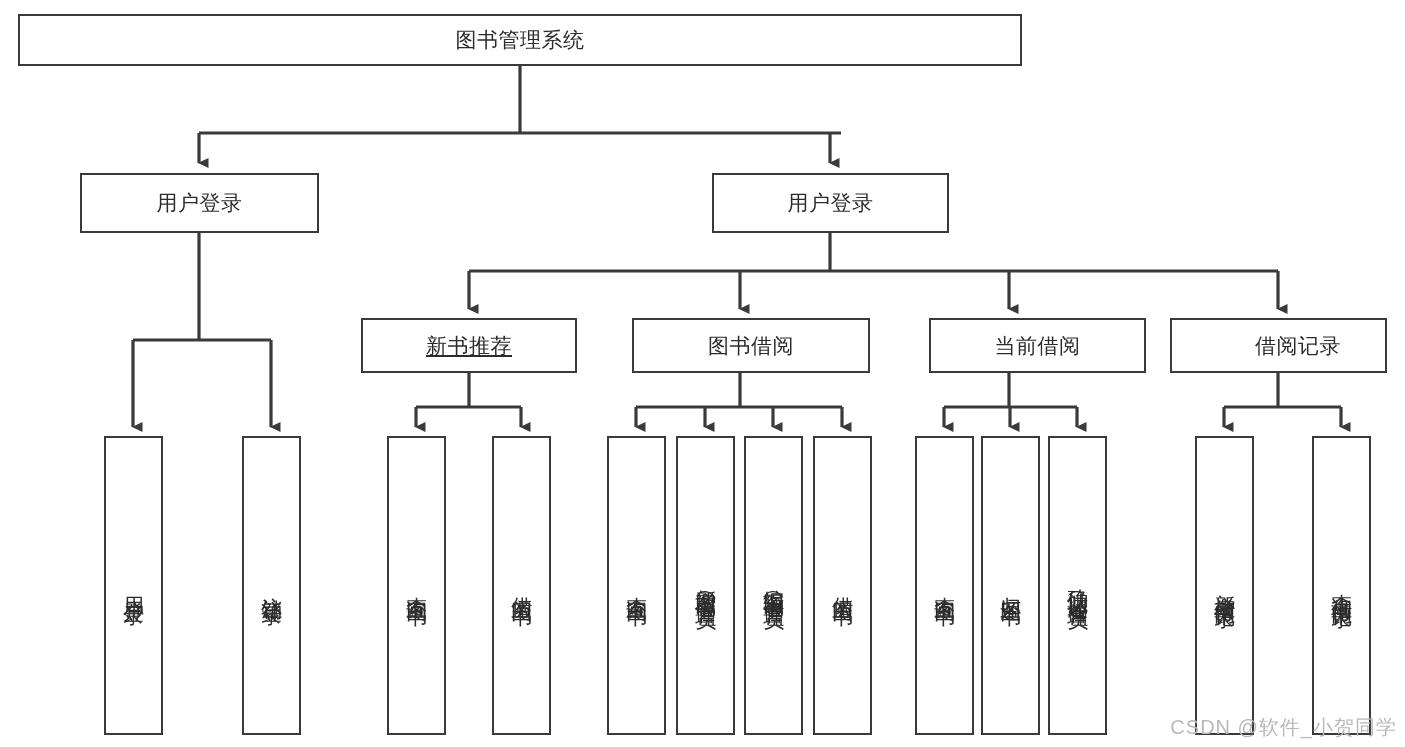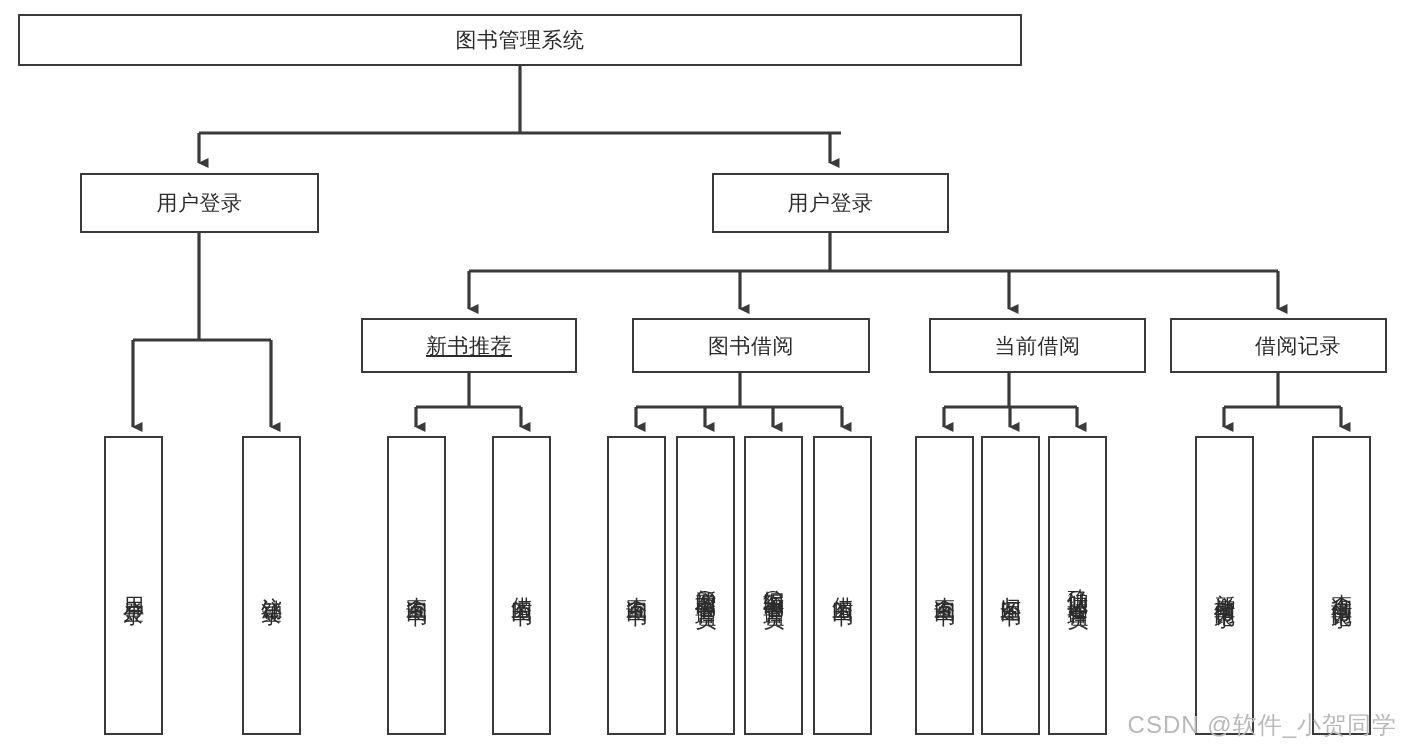--- a/index.html
+++ b/index.html
@@ -57,21 +57,21 @@
     position: absolute;
     inset: 0;
     display: flex;
     align-items: center;
     justify-content: center;
   }
   .watermark {
     position: absolute;
     right: 8px;
     bottom: 6px;
-    font-size: 24px;
+    font-size: 20px;
     color: #b9b9b9;
     letter-spacing: 1px;
     white-space: nowrap;
   }
 </style>
 </head>
 <body>
 
 <div id="canvas">
 

